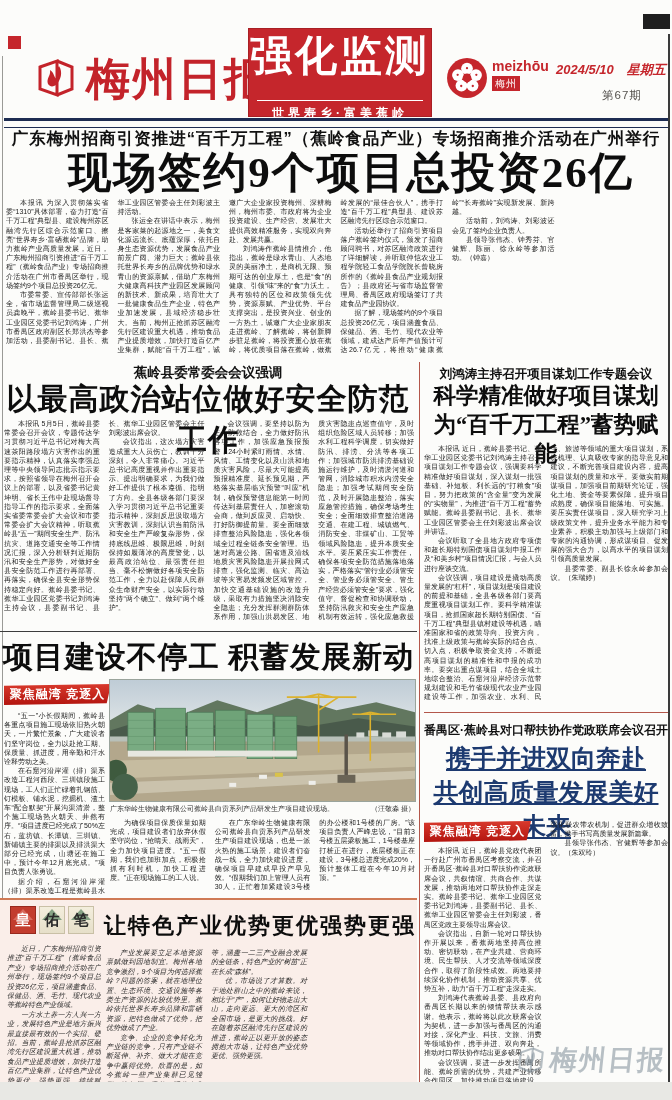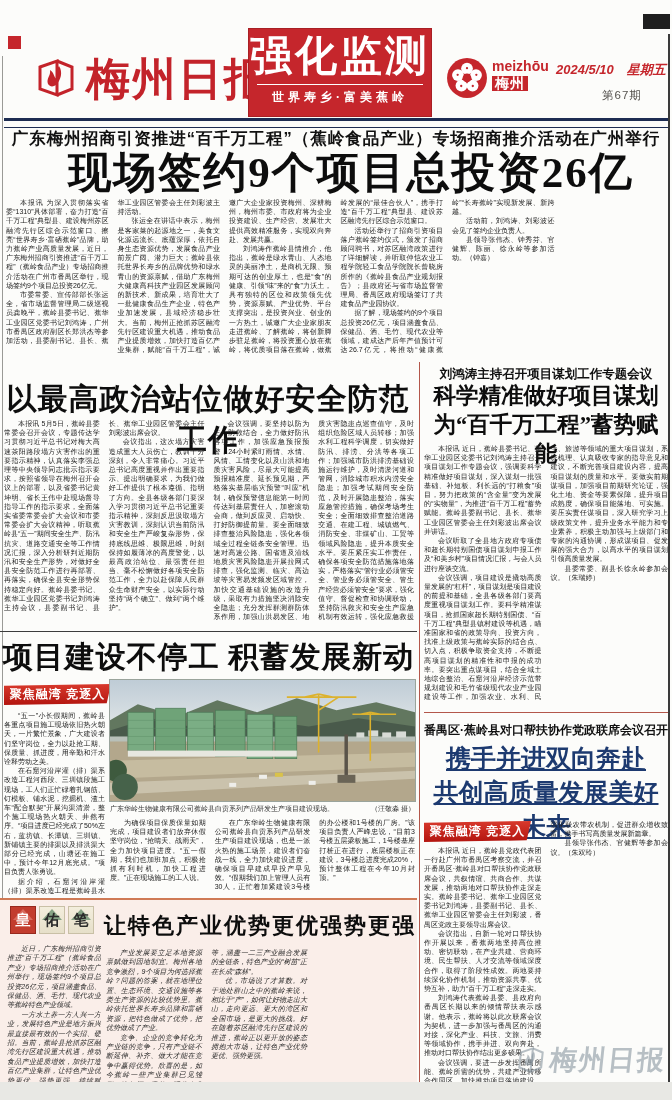--- a/index.html
+++ b/index.html
@@ -8,25 +8,25 @@
   .abs{position:absolute;}
   
   .reg-red{left:8px;top:36px;width:13px;height:13px;background:#c5262c;}
   .reg-black{left:643px;top:14px;width:27px;height:15px;background:#1f1f1f;}
   .edge-l{left:2px;top:56px;width:1px;height:1040px;background:#9a9a96;}
   .edge-r{left:668px;top:34px;width:2px;height:1062px;background:#3a3a3a;}
   .masthead{left:34px;top:50px;display:flex;align-items:center;gap:8px;}
   .masthead-text{font-size:44px;font-weight:900;color:#c3232a;letter-spacing:2px;font-family:"Liberation Serif",serif;}
   .banner{left:248px;top:28px;width:184px;height:89px;background:#c5262c;text-align:center;box-shadow:0 0 0 1px #a81f24 inset;}
   .banner-title{font-size:42px;font-weight:900;color:#fff;line-height:56px;letter-spacing:3px;font-family:"Liberation Serif",serif;}
-  .banner-sub{margin:0 9px;border-top:1px solid #fff;color:#fff;font-size:12px;letter-spacing:4px;padding-top:4px;font-weight:700;}
+  .banner-sub{margin:16px 9px;border-top:1px solid #fff;color:#fff;font-size:12px;letter-spacing:4px;padding-top:4px;font-weight:700;}
   .emblem{left:446px;top:57px;}
   .emblem-txt{left:492px;top:60px;line-height:13px;}
   .emblem-pinyin{font-size:14px;font-weight:800;color:#c5262c;}
-  .emblem-hanzi{display:inline-block;margin-top:3px;background:#c5262c;color:#fff;font-size:14px;font-weight:700;padding:1px 3px;letter-spacing:1px;}
+  .emblem-hanzi{display:inline-block;margin-top:3px;background:#c5262c;color:#fff;font-size:10px;font-weight:400;padding:1px 3px;letter-spacing:1px;}
   .date-row{left:556px;top:61px;font-size:13px;font-weight:700;color:#c5262c;white-space:nowrap;font-style:italic;}
   .weekday{margin-left:13px;}
   .issue{left:602px;top:88px;font-size:11.5px;color:#55524e;letter-spacing:1px;}
   .double-rule{left:4px;top:118px;width:664px;height:6px;border-top:3px solid #1d2c52;border-bottom:1px solid #1d2c52;}
   
   .kicker{text-align:center;font-weight:800;color:#111;}
   .headline{text-align:center;font-weight:900;color:#0d0d0d;font-family:"Liberation Serif",serif;}
   .cols{column-gap:9px;column-fill:auto;text-align:justify;overflow:hidden;font-size:7px;line-height:9.2px;color:#222;}
   .para{margin:0;text-indent:2em;}
   .lead-kicker{left:0;top:128px;width:672px;font-size:16.5px;letter-spacing:1px;}
@@ -132,20 +132,21 @@
       <p class="para">张运全在讲话中表示，梅州是客家菜的起源地之一，美食文化源远流长、底蕴深厚，依托自身生态资源优势，发展食品产业前景广阔、潜力巨大；蕉岭县依托世界长寿乡的品牌优势和绿水青山的资源禀赋，借助广东梅州大健康高科技产业园区发展顾问的新技术、新成果，培育壮大了一批健康食品生产企业，特色产业加速发展，县域经济稳步壮大。当前，梅州正抢抓苏区融湾先行区建设重大机遇，推动食品产业提质增效，加快打造百亿产业集群，赋能“百千万工程”，诚邀广大企业家投资梅州、深耕梅州，梅州市委、市政府将为企业投资建设、生产经营、发展壮大提供高效精准服务，实现双向奔赴、发展共赢。</p>
       <p class="para">刘鸿涛作蕉岭县情推介，他指出，蕉岭是绿水青山、人杰地灵的美丽净土，是商机无限、预期可达的创业厚土，也是“食”的健康、引领“味”来的“食”力沃土，具有独特的区位和政策领先优势，资源禀赋、产业优势、平台支撑突出，是投资兴业、创业的一方热土，诚邀广大企业家朋友走进蕉岭、了解蕉岭，将创新脚步驻足蕉岭，将投资重心放在蕉岭，将优质项目落在蕉岭，做蕉岭发展的“最佳合伙人”，携手打造“百千万工程”典型县、建设苏区融湾先行区综合示范窗口。</p>
       <p class="para">活动还举行了招商引资项目落户蕉岭签约仪式，颁发了招商顾问聘书，对苏区融湾政策进行了详细解读，并听取仲恺农业工程学院轻工食品学院院长曾晓房所作的《蕉岭县食品产业规划报告》；县政府还与省市场监督管理局、番禺区政府现场签订了共建食品产业园协议。</p>
       <p class="para">据了解，现场签约的9个项目总投资26亿元，项目涵盖食品、保健品、酒、毛竹、现代农业等领域，建成达产后年产值预计可达26.7亿元，将推动“健康蕉岭”“长寿蕉岭”实现新发展、新跨越。</p>
       <p class="para">活动前，刘鸿涛、刘彩波还会见了签约企业负责人。</p>
       <p class="para">县领导张伟杰、钟秀芬、官健辉、陈丽、徐永岭等参加活动。（钟嘉）</p>
     </div>
 
   <div class="abs vline"></div>
 
+  <div class="abs kicker safety-kicker">蕉岭县委常委会会议强调</div>
   <div class="abs headline safety-headline">以最高政治站位做好安全防范工作</div>
   <div class="abs cols safety-body">
       <p class="para">本报讯 5月5日，蕉岭县委常委会召开会议，专题传达学习贯彻习近平总书记对梅大高速茶阳路段塌方灾害作出的重要指示精神，认真落实李强总理等中央领导同志批示指示要求，按照省领导在梅州召开会议上的部署，以及省委书记黄坤明、省长王伟中赴现场督导指导工作的指示要求，全面落实省委常委会扩大会议和市委常委会扩大会议精神，听取蕉岭县“五一”期间安全生产、防汛抗灾、道路交通安全等工作情况汇报，深入分析研判近期防汛和安全生产形势，对做好全县安全防范工作进行再部署、再落实，确保全县安全形势保持稳定向好。蕉岭县委书记、蕉华工业园区党委书记刘鸿涛主持会议，县委副书记、县长、蕉华工业园区管委会主任刘彩波出席会议。</p>
       <p class="para">会议指出，这次塌方灾害造成重大人员伤亡，教训十分深刻，令人非常痛心。习近平总书记高度重视并作出重要指示、提出明确要求，为我们做好工作提供了根本遵循、指明了方向。全县各级各部门要深入学习贯彻习近平总书记重要指示精神，深刻反思汲取塌方灾害教训，深刻认识当前防汛和安全生产严峻复杂形势，保持底线思维、极限思维，时刻保持如履薄冰的高度警觉，以最高政治站位、最强责任担当、毫不松懈做好各项安全防范工作，全力以赴保障人民群众生命财产安全，以实际行动坚持“两个确立”、做到“两个维护”。</p>
       <p class="para">会议强调，要坚持以防为主、防救结合，全力做好防汛各项工作，加强应急预报预警，24小时紧盯雨情、水情、风情、工情变化以及山洪和地质灾害风险，尽最大可能提高预报精准度、延长预见期，严格落实基层临灾预警“叫应”机制，确保预警信息能第一时间传达到基层责任人，加密滚动会商，做到反应灵、启动快、打好防御提前量。要全面细致排查整治风险隐患，强化各领域全过程全链条安全管理。迅速对高速公路、国省道及沿线地质灾害风险隐患开展拉网式排查，强化监测、临灾、高边坡等灾害易发频发区域管控，加快交通基础设施的改造升级，采取有力措施坚决消除安全隐患；充分发挥群测群防体系作用，加强山洪易发区、地质灾害隐患点巡查值守，及时组织危险区域人员转移；加强水利工程科学调度，切实做好防汛、排涝、分洪等各项工作；加强城市防洪排涝基础设施运行维护，及时清淤河道和管网，消除城市积水内涝安全隐患；加强考试期间安全防范，及时开展隐患整治，落实应急管控措施，确保考场考生安全；全面细致排查整治道路交通、在建工程、城镇燃气、消防安全、非煤矿山、工贸等领域风险隐患，提升本质安全水平。要压紧压实工作责任，确保各项安全防范措施落地落实，严格落实“管行业必须管安全、管业务必须管安全、管生产经营必须管安全”要求，强化值守、督促检查和协调联动，坚持防汛救灾和安全生产应急机制有效运转，强化应急救援工作，确保遇有险情能及时有效处置，坚决维护社会大局安全稳定。</p>
     </div>
 
   <div class="abs kicker plan-kicker">刘鸿涛主持召开项目谋划工作专题会议</div>
   <div class="abs headline plan-headline">
     <div>科学精准做好项目谋划</div>

